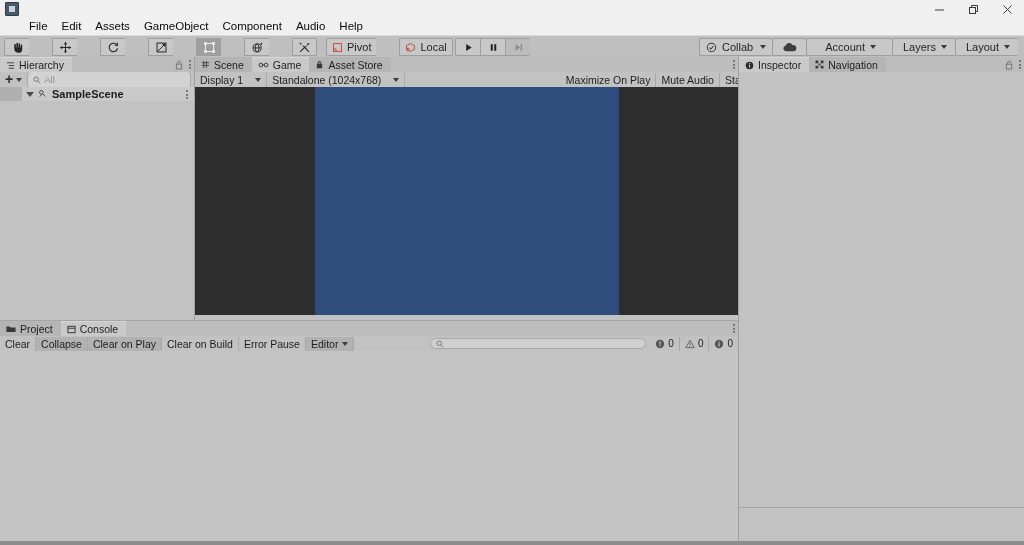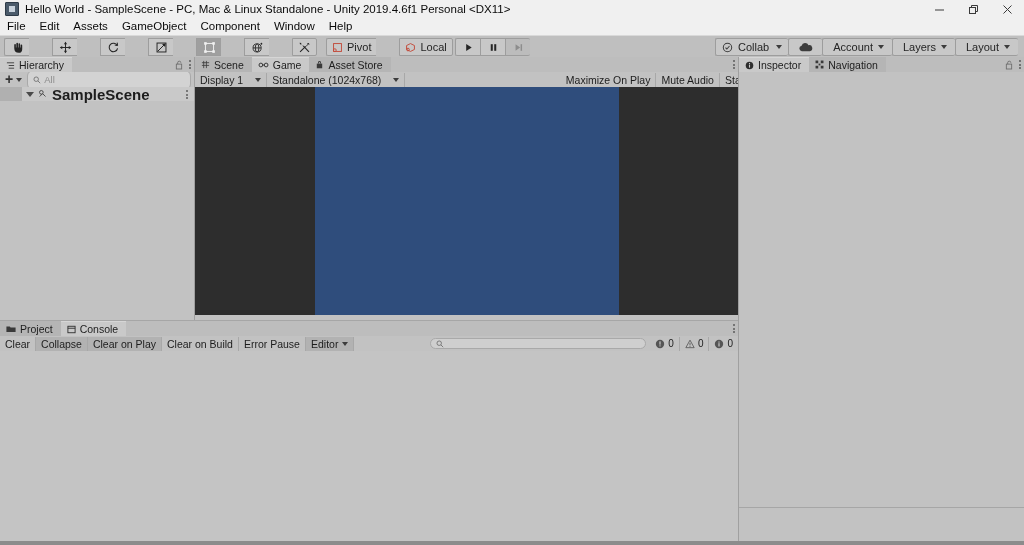--- a/index.html
+++ b/index.html
@@ -16,21 +16,21 @@
   .titlebar{height:18px;background:#f0f0f0;display:flex;align-items:center;position:relative;}
   .title-icon{width:12px;height:12px;margin-left:5px;margin-right:6px;background:#4a5a6a;border:1px solid #2d3a47;
     display:flex;align-items:center;justify-content:center;border-radius:1px;}
   .title-icon span{display:block;width:6px;height:6px;background:#c8d2dc;}
   .title-text{font-size:11.5px;color:#0a0a0a;white-space:nowrap;}
   .winbtns{position:absolute;right:0;top:0;height:18px;display:flex;}
   .winbtn{width:34px;height:18px;display:flex;align-items:center;justify-content:center;color:#3a3a3a;font-size:11px;}
   .winbtn svg{display:block;}
 
   
-  .menubar{height:17px;background:#f0f0f0;display:flex;align-items:center;padding-left:0;border-bottom:1px solid #d9d9d9;}
+  .menubar{height:17px;background:#f0f0f0;display:flex;align-items:center;padding-left:22px;border-bottom:1px solid #d9d9d9;}
   .menu-item{padding:0 7px;font-size:11.5px;color:#0a0a0a;line-height:17px;}
 
   
   .toolbar{height:22px;background:#bfbfbf;border-bottom:1px solid #9a9a9a;display:flex;align-items:center;position:relative;}
   .tgroup{display:flex;align-items:flex-start;height:18px;margin-left:4px;gap:23px;}
   .tbtn{height:18px;min-width:25px;padding:0 4px;background:#c8c8c8;border:1px solid #9d9d9d;border-right-width:0;
         display:flex;align-items:center;justify-content:center;box-sizing:border-box;color:#252525;}
   .tgroup .tbtn:last-child{border-right-width:1px;}
   .tbtn.first{border-top-left-radius:2px;border-bottom-left-radius:2px;}
   .tbtn.last{border-top-right-radius:2px;border-bottom-right-radius:2px;}
@@ -64,21 +64,21 @@
 
   
   #hierarchy{left:0;top:0;width:194px;height:263px;}
   .h-toolbar{height:15px;background:#c2c2c2;display:flex;align-items:center;padding:0 3px;gap:3px;}
   .plusbtn{display:flex;align-items:center;gap:1px;padding:0 2px;}
   .plus{font-size:14px;line-height:11px;color:#303030;font-weight:600;}
   .searchfield{flex:1;height:20px;background:#d3d3d3;border:1px solid #a9a9a9;border-radius:6px;
     display:flex;align-items:center;padding:0 5px;gap:3px;box-sizing:border-box;}
   .searchfield .ph{font-size:9.5px;color:#8e8e8e;}
   .h-tree{position:absolute;left:0;top:30px;right:0;bottom:0;background:#c2c2c2;}
-  .h-row{height:14px;display:flex;align-items:center;position:relative;font-size:15px;}
+  .h-row{height:14px;display:flex;align-items:center;position:relative;font-size:11px;}
   .h-row.sel{background:#c9c9c9;}
   .h-row .gutter{position:absolute;left:0;top:0;width:22px;height:14px;background:#b0b0b0;}
   .h-row .twisty{position:relative;margin-left:26px;width:0;height:0;border-left:4px solid transparent;
     border-right:4px solid transparent;border-top:5px solid #4a4a4a;}
   .h-row .ico{position:relative;margin-left:4px;display:flex;align-items:center;}
   .h-row .lbl{position:relative;margin-left:4px;}
   .h-row .lbl.bold{font-weight:bold;}
   .h-row .rowkebab{position:absolute;right:6px;top:3px;}
 
   
@@ -117,21 +117,20 @@
 </style>
 </head>
 <body>
 
 <div class="app">
 
   <div class="titlebar">
     <div class="title-icon">
         <span></span>
       </div>
-    <div class="title-text">Hello World - SampleScene - PC, Mac &amp; Linux Standalone - Unity 2019.4.6f1 Personal &lt;DX11&gt;</div>
     <div class="winbtns">
       <div class="winbtn">
         <svg width="11" height="11" viewBox="0 0 11 11">
             <line x1="1" y1="6" x2="10" y2="6" stroke="#3a3a3a" stroke-width="1"></line>
           </svg>
       </div>
       <div class="winbtn">
         <svg width="11" height="11" viewBox="0 0 11 11">
           <rect x="1.5" y="3.5" width="6" height="6" fill="none" stroke="#3a3a3a" stroke-width="1"></rect>
           <polyline points="3.5,3.5 3.5,1.5 9.5,1.5 9.5,7.5 7.5,7.5" fill="none" stroke="#3a3a3a" stroke-width="1"></polyline>
@@ -145,21 +144,21 @@
       </div>
     </div>
   </div>
 
   <div class="menubar">
     <div class="menu-item">File</div>
     <div class="menu-item">Edit</div>
     <div class="menu-item">Assets</div>
     <div class="menu-item">GameObject</div>
     <div class="menu-item">Component</div>
-    <div class="menu-item">Window</div>
+    <div class="menu-item">Audio</div>
     <div class="menu-item">Help</div>
   </div>
 
   <div class="toolbar">
 
     <div class="tgroup">
       <div class="tbtn first">
         <svg width="13" height="13" viewBox="0 0 16 16" fill="#252525">
           <path d="M4 9V4.6a1 1 0 0 1 2 0V8h.6V3.2a1 1 0 0 1 2 0V8h.6V3.8a1 1 0 0 1 2 0V8h.6V5.4a1 1 0 0 1 2 0V10c0 2.6-1.6 4.6-4.2 4.6C6 14.6 4 12.8 4 9z"></path>
         </svg>
@@ -275,21 +274,21 @@
         </div>
       </div>
       <div class="grp">
         <div class="tbtn first last" style="min-width:34px;">
           <svg width="15" height="11" viewBox="0 0 18 12" fill="#3c3c3c">
             <path d="M14.2 10.5H4.6A3.4 3.4 0 0 1 4.3 3.8a4.4 4.4 0 0 1 8.3-.6 3.2 3.2 0 0 1 1.6 7.3z"></path>
           </svg>
         </div>
       </div>
       <div class="grp">
-        <div class="tbtn first last" style="min-width:0;padding:0 8px;">
+        <div class="tbtn first last" style="min-width:0;padding:0 16px;">
           <span class="tlabel">Account</span>
           <span class="caret"></span>
         </div>
       </div>
       <div class="grp">
         <div class="tbtn first last" style="min-width:0;padding:0 8px;">
           <span class="tlabel">Layers</span>
           <span class="caret"></span>
         </div>
       </div>

